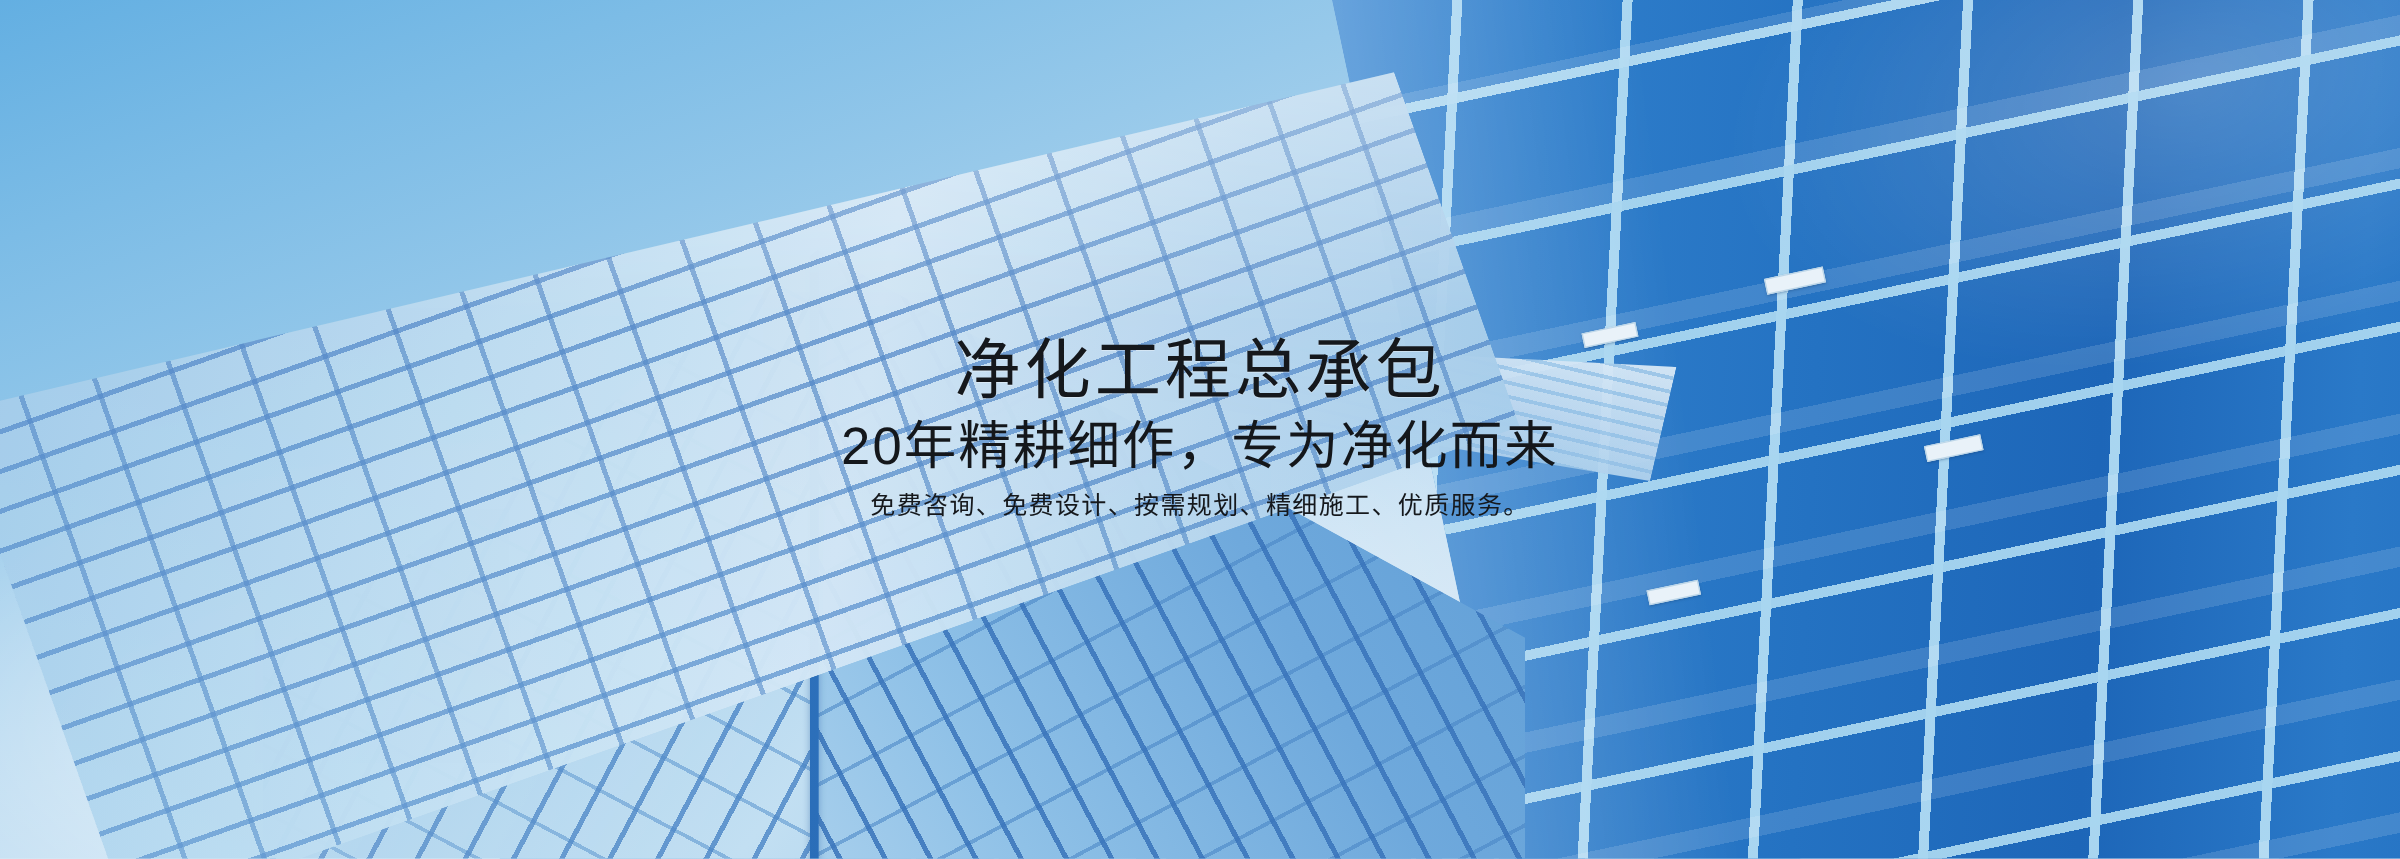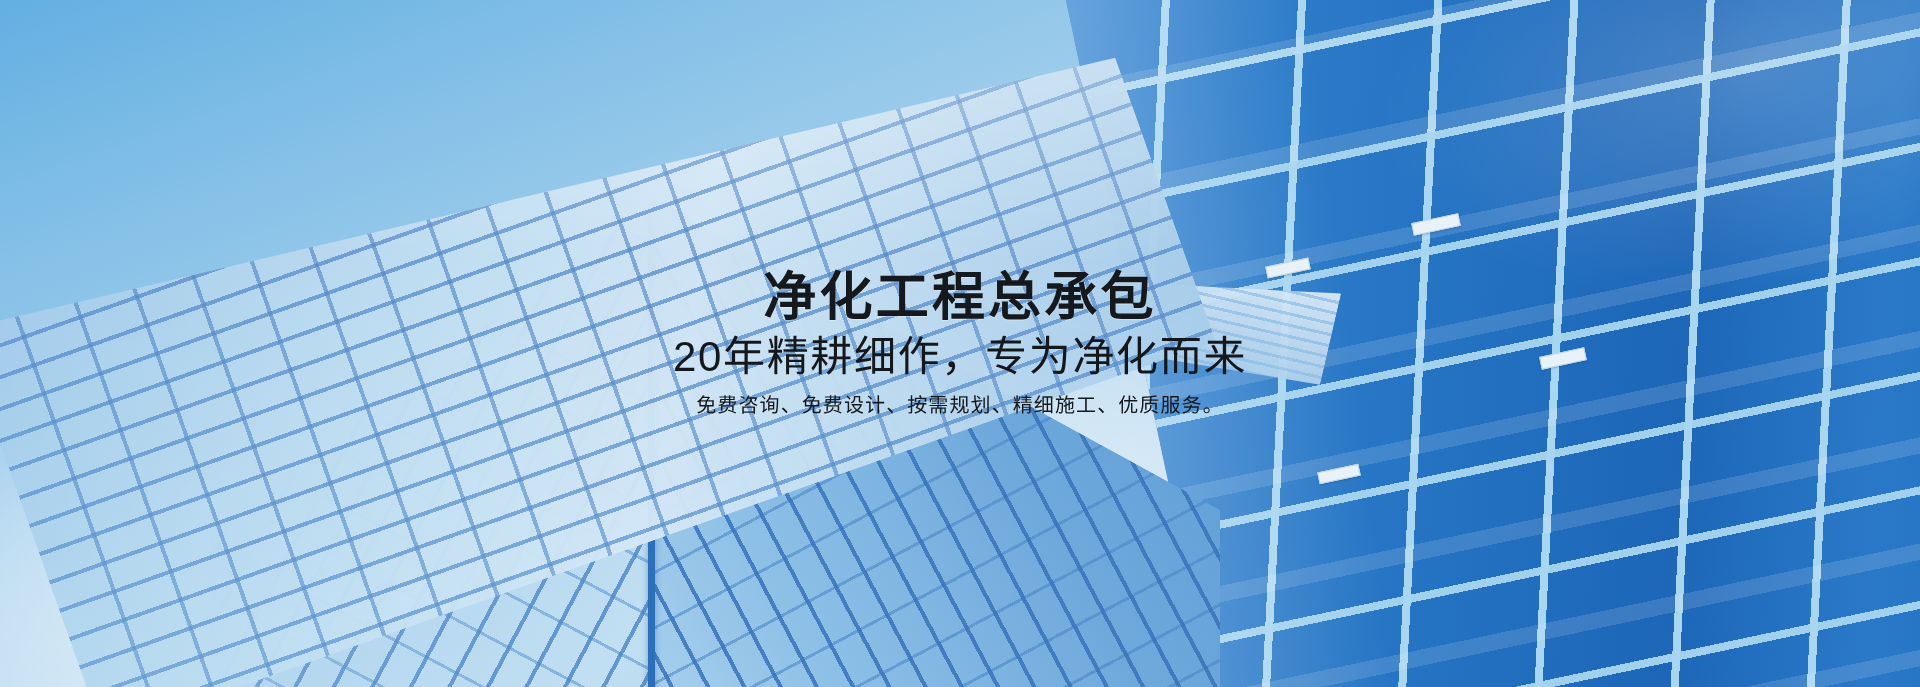--- a/index.html
+++ b/index.html
@@ -206,21 +206,21 @@
   .copy{
     position:absolute;
     left:0; right:0;
     top:268px;
     text-align:center;
     color:#111418;
     pointer-events:none;
   }
   .headline{
     font-family:"DejaVu Sans","Liberation Sans",sans-serif;
-    font-weight:700;
+    font-weight:400;
     font-size:53px;
     line-height:1.08;
     letter-spacing:.06em;
     color:#15181c;
     margin:0;
     text-shadow:0 1px 0 rgba(255,255,255,.35);
   }
   .subline{
     font-family:Liberation Sans, sans-serif;
     font-weight:400;

